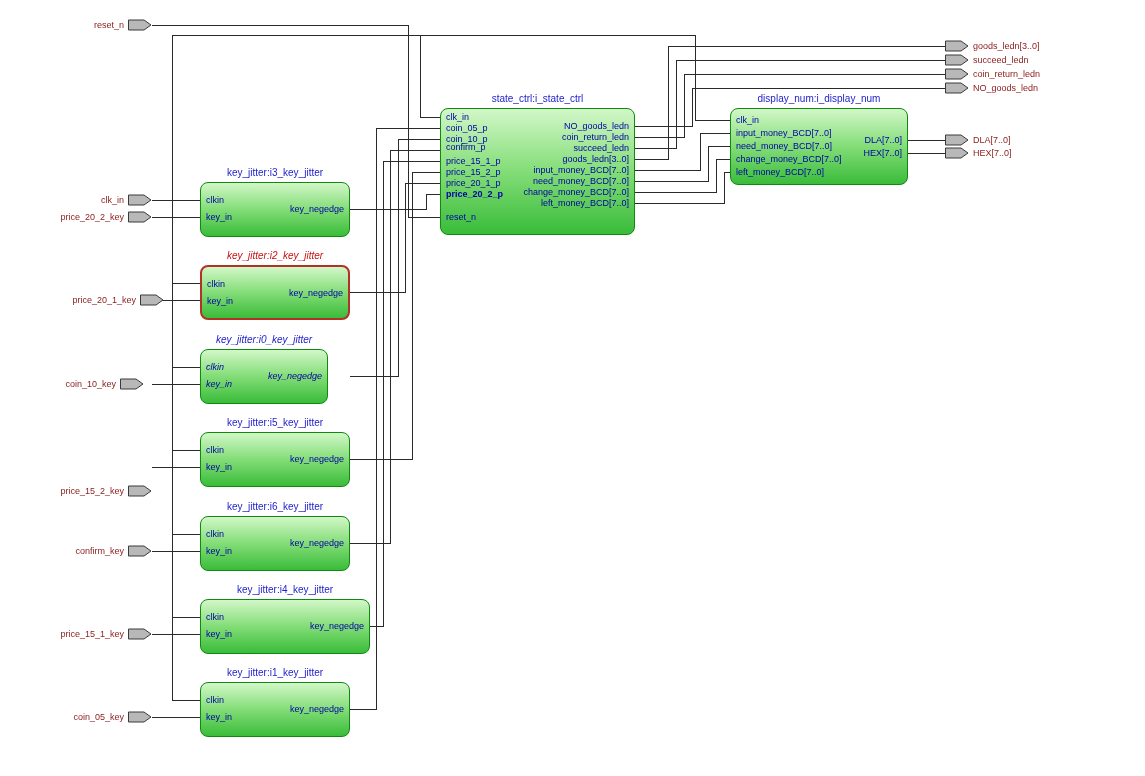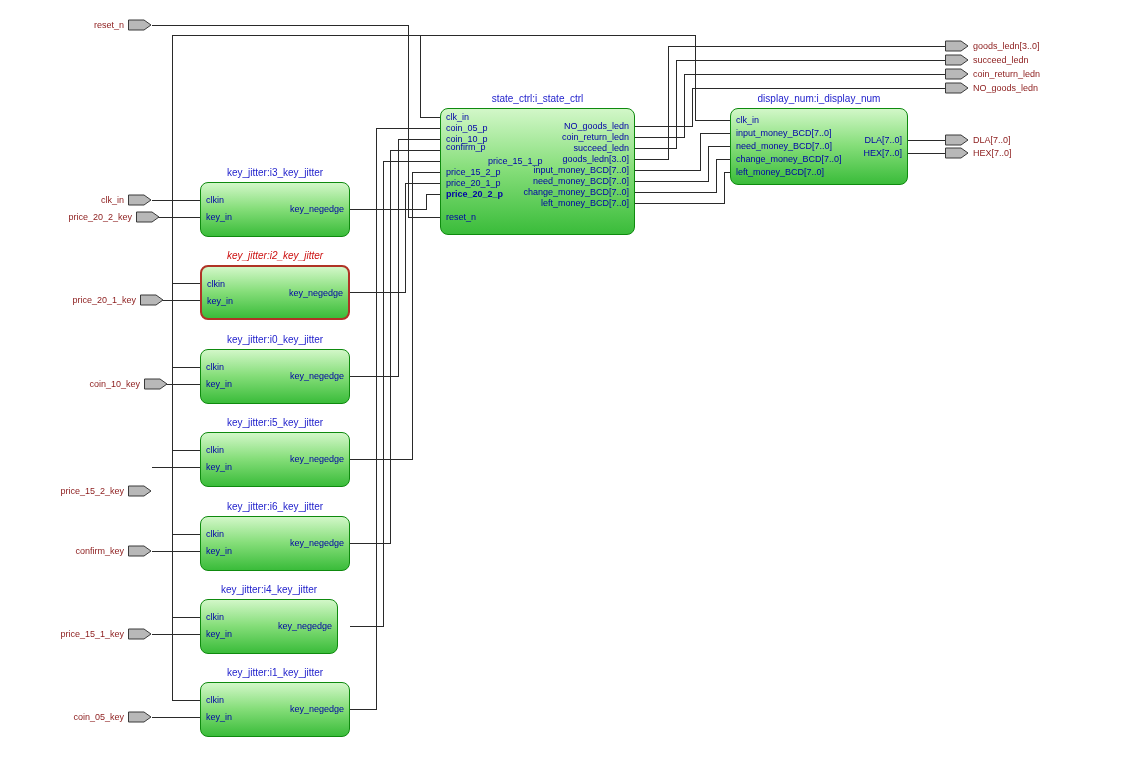--- a/index.html
+++ b/index.html
@@ -121,21 +121,21 @@
         </div>
       </div>
       <div class="module selected" style="left: 200px; top: 249px; width: 150px;">
         <div class="module-title">key_jitter:i2_key_jitter</div>
         <div class="module-box" style="height: 55px;">
           <span class="port port-left" style="top: 12px;">clkin</span>
           <span class="port port-left" style="top: 29px;">key_in</span>
           <span class="port port-right" style="top: 21px;">key_negedge</span>
         </div>
       </div>
-      <div class="module" style="left: 200px; top: 333px; width: 150px;">
+      <div class="module" style="left: 200px; top: 333px; width: 128px; font-style: italic;">
         <div class="module-title">key_jitter:i0_key_jitter</div>
         <div class="module-box" style="height: 55px;">
           <span class="port port-left" style="top: 12px;">clkin</span>
           <span class="port port-left" style="top: 29px;">key_in</span>
           <span class="port port-right" style="top: 21px;">key_negedge</span>
         </div>
       </div>
       <div class="module" style="left: 200px; top: 416px; width: 150px;">
         <div class="module-title">key_jitter:i5_key_jitter</div>
         <div class="module-box" style="height: 55px;">
@@ -145,21 +145,21 @@
         </div>
       </div>
       <div class="module" style="left: 200px; top: 500px; width: 150px;">
         <div class="module-title">key_jitter:i6_key_jitter</div>
         <div class="module-box" style="height: 55px;">
           <span class="port port-left" style="top: 12px;">clkin</span>
           <span class="port port-left" style="top: 29px;">key_in</span>
           <span class="port port-right" style="top: 21px;">key_negedge</span>
         </div>
       </div>
-      <div class="module" style="left: 200px; top: 583px; width: 138px;">
+      <div class="module" style="left: 200px; top: 583px; width: 170px;">
         <div class="module-title">key_jitter:i4_key_jitter</div>
         <div class="module-box" style="height: 55px;">
           <span class="port port-left" style="top: 12px;">clkin</span>
           <span class="port port-left" style="top: 29px;">key_in</span>
           <span class="port port-right" style="top: 21px;">key_negedge</span>
         </div>
       </div>
       <div class="module" style="left: 200px; top: 666px; width: 150px;">
         <div class="module-title">key_jitter:i1_key_jitter</div>
         <div class="module-box" style="height: 55px;">
@@ -168,21 +168,21 @@
           <span class="port port-right" style="top: 21px;">key_negedge</span>
         </div>
       </div>
       <div class="module" style="left: 440px; top: 92px; width: 195px;">
         <div class="module-title">state_ctrl:i_state_ctrl</div>
         <div class="module-box" style="height: 127px;">
           <span class="port port-left" style="top: 3px;">clk_in</span>
           <span class="port port-left" style="top: 14px;">coin_05_p</span>
           <span class="port port-left" style="top: 25px;">coin_10_p</span>
           <span class="port port-left" style="top: 33px;">confirm_p</span>
-          <span class="port port-left" style="top: 47px; margin-left: 42px;">price_15_1_p</span>
+          <span class="port port-left" style="top: 47px;">price_15_1_p</span>
           <span class="port port-left" style="top: 58px;">price_15_2_p</span>
           <span class="port port-left" style="top: 69px;">price_20_1_p</span>
           <span class="port port-left" style="top: 80px; font-weight: bold;">price_20_2_p</span>
           <span class="port port-left" style="top: 103px;">reset_n</span>
           <span class="port port-right" style="top: 12px;">NO_goods_ledn</span>
           <span class="port port-right" style="top: 23px;">coin_return_ledn</span>
           <span class="port port-right" style="top: 34px;">succeed_ledn</span>
           <span class="port port-right" style="top: 45px;">goods_ledn[3..0]</span>
           <span class="port port-right" style="top: 56px;">input_money_BCD[7..0]</span>
           <span class="port port-right" style="top: 67px;">need_money_BCD[7..0]</span>
@@ -209,33 +209,33 @@
         <svg class="pin-shape" width="24" height="12" viewBox="0 0 24 12">
           <polygon points="0.5,1 16,1 23,6 16,11 0.5,11"></polygon>
         </svg>
       </div>
       <div class="pin pin-input" style="left: 128px; top: 194px;">
         <span class="pin-label">clk_in</span>
         <svg class="pin-shape" width="24" height="12" viewBox="0 0 24 12">
           <polygon points="0.5,1 16,1 23,6 16,11 0.5,11"></polygon>
         </svg>
       </div>
-      <div class="pin pin-input" style="left: 128px; top: 211px; margin-left: 8px;">
+      <div class="pin pin-input" style="left: 128px; top: 211px;">
         <span class="pin-label">price_20_2_key</span>
         <svg class="pin-shape" width="24" height="12" viewBox="0 0 24 12">
           <polygon points="0.5,1 16,1 23,6 16,11 0.5,11"></polygon>
         </svg>
       </div>
       <div class="pin pin-input" style="left: 140px; top: 294px;">
         <span class="pin-label">price_20_1_key</span>
         <svg class="pin-shape" width="24" height="12" viewBox="0 0 24 12">
           <polygon points="0.5,1 16,1 23,6 16,11 0.5,11"></polygon>
         </svg>
       </div>
-      <div class="pin pin-input" style="left: 144px; top: 378px;">
+      <div class="pin pin-input" style="left: 120px; top: 378px;">
         <span class="pin-label">coin_10_key</span>
         <svg class="pin-shape" width="24" height="12" viewBox="0 0 24 12">
           <polygon points="0.5,1 16,1 23,6 16,11 0.5,11"></polygon>
         </svg>
       </div>
       <div class="pin pin-input" style="left: 128px; top: 485px;">
         <span class="pin-label">price_15_2_key</span>
         <svg class="pin-shape" width="24" height="12" viewBox="0 0 24 12">
           <polygon points="0.5,1 16,1 23,6 16,11 0.5,11"></polygon>
         </svg>

